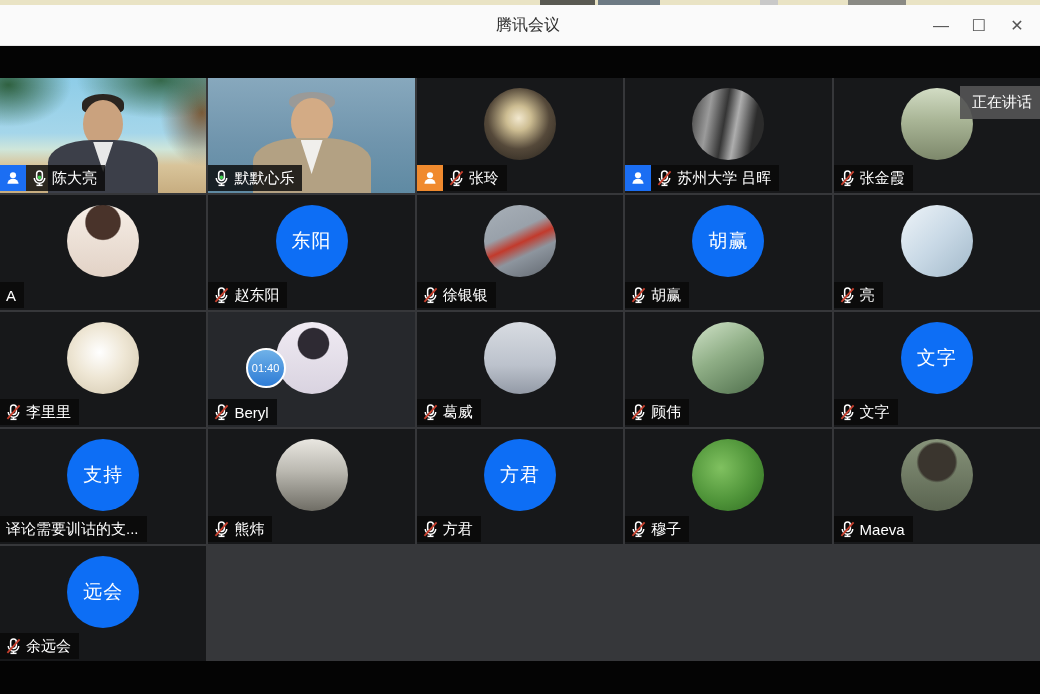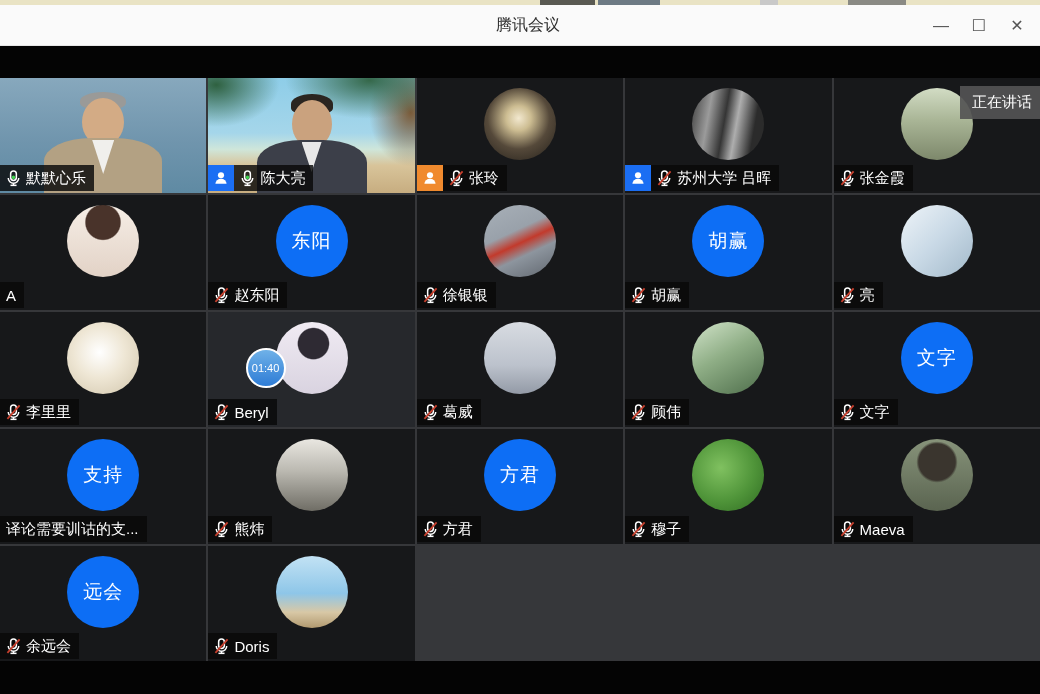--- a/index.html
+++ b/index.html
@@ -95,105 +95,105 @@
     <div class="win-controls">
       <div class="win-btn">—</div>
       <div class="win-btn">☐</div>
       <div class="win-btn">✕</div>
     </div>
   </div>
 
   <div class="content">
     <div class="grid" id="grid">
         <div class="tile">
+          <div class="video video-chen">
+            <div class="chen-hair"></div>
+            <div class="p-head chen-head"></div>
+            <div class="p-body chen-body"></div>
+            <div class="chen-shirt"></div>
+          </div>
+          <div class="label-row">
+            <div class="role-badge role-blue">
+              <svg viewBox="0 0 20 20" width="18" height="18">
+                <circle cx="10" cy="7" r="3.4" fill="#fff"></circle>
+                <path d="M3.8 16.5 a6.2 5.6 0 0 1 12.4 0 z" fill="#fff"></path>
+              </svg>
+            </div>
+            <div class="name-box">
+              <svg viewBox="0 0 20 20" class="mic">
+                <rect x="7" y="2" width="6" height="10" rx="3" fill="none" stroke="#fff" stroke-width="1.6"></rect>
+                <path d="M4.5 9.5 a5.5 5.5 0 0 0 11 0" fill="none" stroke="#fff" stroke-width="1.6"></path>
+                <line x1="10" y1="15" x2="10" y2="17.2" stroke="#fff" stroke-width="1.6"></line>
+                <line x1="6.8" y1="17.2" x2="13.2" y2="17.2" stroke="#fff" stroke-width="1.6"></line>
+                <rect x="8.2" y="6.8" width="3.6" height="3.9" rx="1.8" fill="#3fd34f"></rect>
+              </svg>
+              <span class="pname">陈大亮</span>
+            </div>
+          </div>
+        </div>
+        <div class="tile">
           <div class="video video-momo">
             <div class="momo-hair"></div>
             <div class="p-head momo-head"></div>
             <div class="p-body momo-body"></div>
             <div class="momo-shirt"></div>
           </div>
           <div class="label-row">
             <div class="name-box">
               <svg viewBox="0 0 20 20" class="mic">
                 <rect x="7" y="2" width="6" height="10" rx="3" fill="none" stroke="#fff" stroke-width="1.6"></rect>
                 <path d="M4.5 9.5 a5.5 5.5 0 0 0 11 0" fill="none" stroke="#fff" stroke-width="1.6"></path>
                 <line x1="10" y1="15" x2="10" y2="17.2" stroke="#fff" stroke-width="1.6"></line>
                 <line x1="6.8" y1="17.2" x2="13.2" y2="17.2" stroke="#fff" stroke-width="1.6"></line>
                 <rect x="8.2" y="6.8" width="3.6" height="3.9" rx="1.8" fill="#3fd34f"></rect>
               </svg>
               <span class="pname">默默心乐</span>
             </div>
           </div>
         </div>
         <div class="tile">
-          <div class="video video-chen">
-            <div class="chen-hair"></div>
-            <div class="p-head chen-head"></div>
-            <div class="p-body chen-body"></div>
-            <div class="chen-shirt"></div>
+          <div class="avatar-wrap">
+            <div class="avatar" style="background: radial-gradient(circle at 48% 42%, rgb(242, 232, 207) 0%, rgb(205, 189, 146) 22%, rgb(85, 73, 58) 55%, rgb(33, 29, 24) 100%);"></div>
+          </div>
+          <div class="label-row">
+            <div class="role-badge role-orange">
+              <svg viewBox="0 0 20 20" width="18" height="18">
+                <circle cx="10" cy="7" r="3.4" fill="#fff"></circle>
+                <path d="M3.8 16.5 a6.2 5.6 0 0 1 12.4 0 z" fill="#fff"></path>
+              </svg>
+            </div>
+            <div class="name-box">
+              <svg viewBox="0 0 20 20" class="mic">
+                <rect x="7" y="2" width="6" height="10" rx="3" fill="none" stroke="#fff" stroke-width="1.6"></rect>
+                <path d="M4.5 9.5 a5.5 5.5 0 0 0 11 0" fill="none" stroke="#fff" stroke-width="1.6"></path>
+                <line x1="10" y1="15" x2="10" y2="17.2" stroke="#fff" stroke-width="1.6"></line>
+                <line x1="6.8" y1="17.2" x2="13.2" y2="17.2" stroke="#fff" stroke-width="1.6"></line>
+                <line x1="3.6" y1="16.8" x2="16.4" y2="2.6" stroke="#c8402e" stroke-width="1.9"></line>
+              </svg>
+              <span class="pname">张玲</span>
+            </div>
+          </div>
+        </div>
+        <div class="tile">
+          <div class="avatar-wrap">
+            <div class="avatar" style="background: linear-gradient(100deg, rgb(60, 60, 60) 0%, rgb(155, 155, 155) 25%, rgb(53, 53, 53) 45%, rgb(174, 174, 174) 60%, rgb(43, 43, 43) 82%);"></div>
           </div>
           <div class="label-row">
             <div class="role-badge role-blue">
               <svg viewBox="0 0 20 20" width="18" height="18">
                 <circle cx="10" cy="7" r="3.4" fill="#fff"></circle>
                 <path d="M3.8 16.5 a6.2 5.6 0 0 1 12.4 0 z" fill="#fff"></path>
               </svg>
             </div>
             <div class="name-box">
               <svg viewBox="0 0 20 20" class="mic">
                 <rect x="7" y="2" width="6" height="10" rx="3" fill="none" stroke="#fff" stroke-width="1.6"></rect>
                 <path d="M4.5 9.5 a5.5 5.5 0 0 0 11 0" fill="none" stroke="#fff" stroke-width="1.6"></path>
                 <line x1="10" y1="15" x2="10" y2="17.2" stroke="#fff" stroke-width="1.6"></line>
                 <line x1="6.8" y1="17.2" x2="13.2" y2="17.2" stroke="#fff" stroke-width="1.6"></line>
-                <rect x="8.2" y="6.8" width="3.6" height="3.9" rx="1.8" fill="#3fd34f"></rect>
-              </svg>
-              <span class="pname">陈大亮</span>
-            </div>
-          </div>
-        </div>
-        <div class="tile">
-          <div class="avatar-wrap">
-            <div class="avatar" style="background: radial-gradient(circle at 48% 42%, rgb(242, 232, 207) 0%, rgb(205, 189, 146) 22%, rgb(85, 73, 58) 55%, rgb(33, 29, 24) 100%);"></div>
-          </div>
-          <div class="label-row">
-            <div class="role-badge role-orange">
-              <svg viewBox="0 0 20 20" width="18" height="18">
-                <circle cx="10" cy="7" r="3.4" fill="#fff"></circle>
-                <path d="M3.8 16.5 a6.2 5.6 0 0 1 12.4 0 z" fill="#fff"></path>
-              </svg>
-            </div>
-            <div class="name-box">
-              <svg viewBox="0 0 20 20" class="mic">
-                <rect x="7" y="2" width="6" height="10" rx="3" fill="none" stroke="#fff" stroke-width="1.6"></rect>
-                <path d="M4.5 9.5 a5.5 5.5 0 0 0 11 0" fill="none" stroke="#fff" stroke-width="1.6"></path>
-                <line x1="10" y1="15" x2="10" y2="17.2" stroke="#fff" stroke-width="1.6"></line>
-                <line x1="6.8" y1="17.2" x2="13.2" y2="17.2" stroke="#fff" stroke-width="1.6"></line>
-                <line x1="3.6" y1="16.8" x2="16.4" y2="2.6" stroke="#c8402e" stroke-width="1.9"></line>
-              </svg>
-              <span class="pname">张玲</span>
-            </div>
-          </div>
-        </div>
-        <div class="tile">
-          <div class="avatar-wrap">
-            <div class="avatar" style="background: linear-gradient(100deg, rgb(60, 60, 60) 0%, rgb(155, 155, 155) 25%, rgb(53, 53, 53) 45%, rgb(174, 174, 174) 60%, rgb(43, 43, 43) 82%);"></div>
-          </div>
-          <div class="label-row">
-            <div class="role-badge role-blue">
-              <svg viewBox="0 0 20 20" width="18" height="18">
-                <circle cx="10" cy="7" r="3.4" fill="#fff"></circle>
-                <path d="M3.8 16.5 a6.2 5.6 0 0 1 12.4 0 z" fill="#fff"></path>
-              </svg>
-            </div>
-            <div class="name-box">
-              <svg viewBox="0 0 20 20" class="mic">
-                <rect x="7" y="2" width="6" height="10" rx="3" fill="none" stroke="#fff" stroke-width="1.6"></rect>
-                <path d="M4.5 9.5 a5.5 5.5 0 0 0 11 0" fill="none" stroke="#fff" stroke-width="1.6"></path>
-                <line x1="10" y1="15" x2="10" y2="17.2" stroke="#fff" stroke-width="1.6"></line>
-                <line x1="6.8" y1="17.2" x2="13.2" y2="17.2" stroke="#fff" stroke-width="1.6"></line>
                 <line x1="3.6" y1="16.8" x2="16.4" y2="2.6" stroke="#c8402e" stroke-width="1.9"></line>
               </svg>
               <span class="pname">苏州大学 吕晖</span>
             </div>
           </div>
         </div>
         <div class="tile">
           <div class="avatar-wrap">
             <div class="avatar" style="background: linear-gradient(rgb(210, 220, 196) 0%, rgb(169, 181, 150) 45%, rgb(125, 136, 107) 100%);"></div>
           </div>
@@ -459,37 +459,20 @@
           <div class="label-row">
             <div class="name-box">
               <svg viewBox="0 0 20 20" class="mic">
                 <rect x="7" y="2" width="6" height="10" rx="3" fill="none" stroke="#fff" stroke-width="1.6"></rect>
                 <path d="M4.5 9.5 a5.5 5.5 0 0 0 11 0" fill="none" stroke="#fff" stroke-width="1.6"></path>
                 <line x1="10" y1="15" x2="10" y2="17.2" stroke="#fff" stroke-width="1.6"></line>
                 <line x1="6.8" y1="17.2" x2="13.2" y2="17.2" stroke="#fff" stroke-width="1.6"></line>
                 <line x1="3.6" y1="16.8" x2="16.4" y2="2.6" stroke="#c8402e" stroke-width="1.9"></line>
               </svg>
               <span class="pname">余远会</span>
-            </div>
-          </div>
-        </div>
-        <div class="tile">
-          <div class="avatar-wrap">
-            <div class="avatar" style="background: linear-gradient(rgb(194, 226, 244) 0%, rgb(142, 198, 232) 52%, rgb(216, 200, 166) 78%, rgb(177, 153, 111) 100%);"></div>
-          </div>
-          <div class="label-row">
-            <div class="name-box">
-              <svg viewBox="0 0 20 20" class="mic">
-                <rect x="7" y="2" width="6" height="10" rx="3" fill="none" stroke="#fff" stroke-width="1.6"></rect>
-                <path d="M4.5 9.5 a5.5 5.5 0 0 0 11 0" fill="none" stroke="#fff" stroke-width="1.6"></path>
-                <line x1="10" y1="15" x2="10" y2="17.2" stroke="#fff" stroke-width="1.6"></line>
-                <line x1="6.8" y1="17.2" x2="13.2" y2="17.2" stroke="#fff" stroke-width="1.6"></line>
-                <line x1="3.6" y1="16.8" x2="16.4" y2="2.6" stroke="#c8402e" stroke-width="1.9"></line>
-              </svg>
-              <span class="pname">Doris</span>
             </div>
           </div>
         </div>
       </div>
     <div class="speaking">正在讲话</div>
   </div>
 
 </div>
 
 </body></html>

